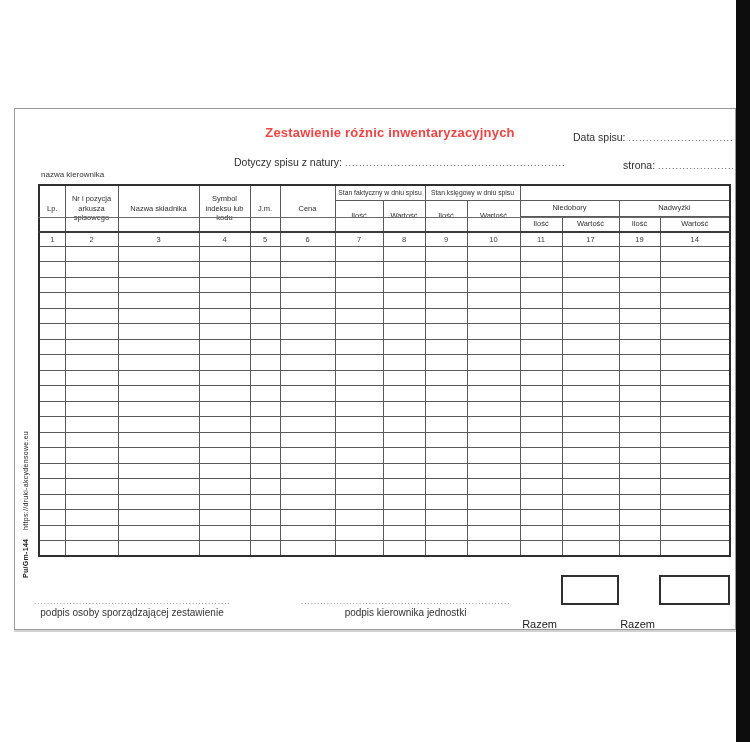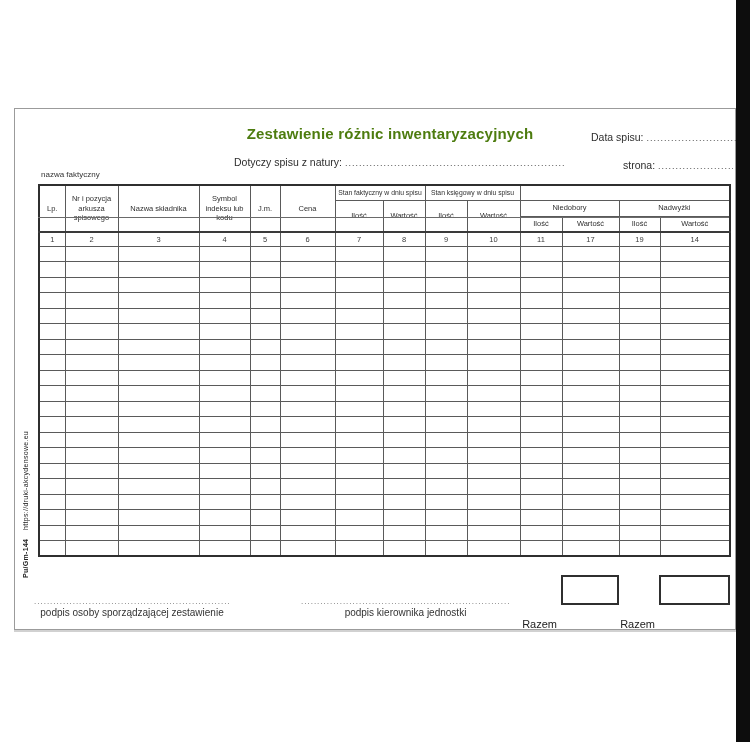--- a/index.html
+++ b/index.html
@@ -25,35 +25,35 @@
     width: 722px; height: 522px;
     background: #ffffff;
     border: 1px solid #9b9b9b;
     box-shadow: 0 2px 0 rgba(0,0,0,0.18);
   }
   
   .form-title {
     position: absolute;
     left: 200px; top: 16px; width: 350px;
     text-align: center;
-    font-size: 15px;
+    font-size: 13px;
     font-weight: bold;
     letter-spacing: 0.2px;
-    color: #4d7c0f;
+    color: #ef4444;
   }
   .fieldline { position: absolute; display: flex; align-items: baseline; font-size: 10.5px; color: #2e2e2e; }
   .fieldline .dots {
     flex: 1 1 auto;
     overflow: hidden;
     white-space: nowrap;
     letter-spacing: 1px;
     font-size: 9px;
     color: #4a4a4a;
   }
-  .fl-data   { left: 558px; top: 22px;  width: 160px; margin-left: 18px; }
+  .fl-data   { left: 558px; top: 22px;  width: 160px; }
   .fl-dotyczy{ left: 219px; top: 47px;  width: 332px; }
   .fl-strona { left: 608px; top: 50px;  width: 110px; }
   .fieldline .lbl { margin-right: 3px; white-space: nowrap; }
   .nazwa-jednostki {
     position: absolute;
     left: 26px; top: 61px;
     font-size: 8px;
     color: #333;
   }
   
@@ -156,21 +156,21 @@
     <div class="fieldline fl-dotyczy">
       <span class="lbl">Dotyczy spisu z natury:</span>
       <span class="dots">..........................................................................................................</span>
     </div>
 
     <div class="fieldline fl-strona">
       <span class="lbl">strona:</span>
       <span class="dots">........................................</span>
     </div>
 
-    <div class="nazwa-jednostki">nazwa faktyczny</div>
+    <div class="nazwa-jednostki">nazwa kierownika</div>
 
     <div class="table-wrap">
       <table class="form-table">
         <colgroup>
           <col style="width:26px">
             <col style="width:53px">
             <col style="width:81px">
             <col style="width:51px">
           <col style="width:30px">
             <col style="width:55px">

